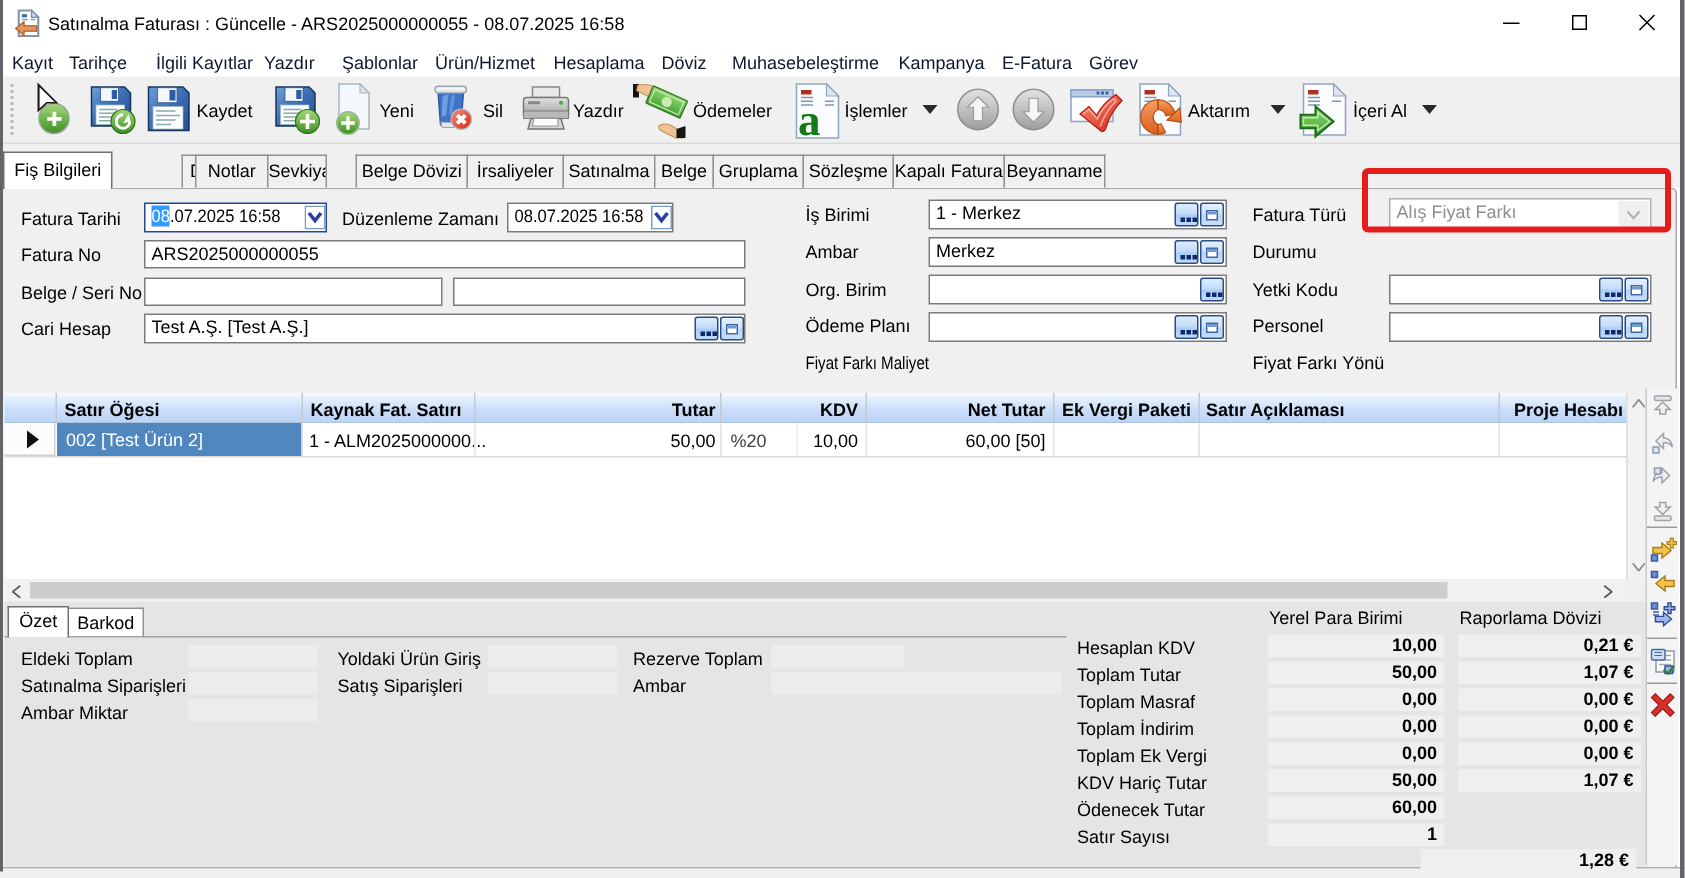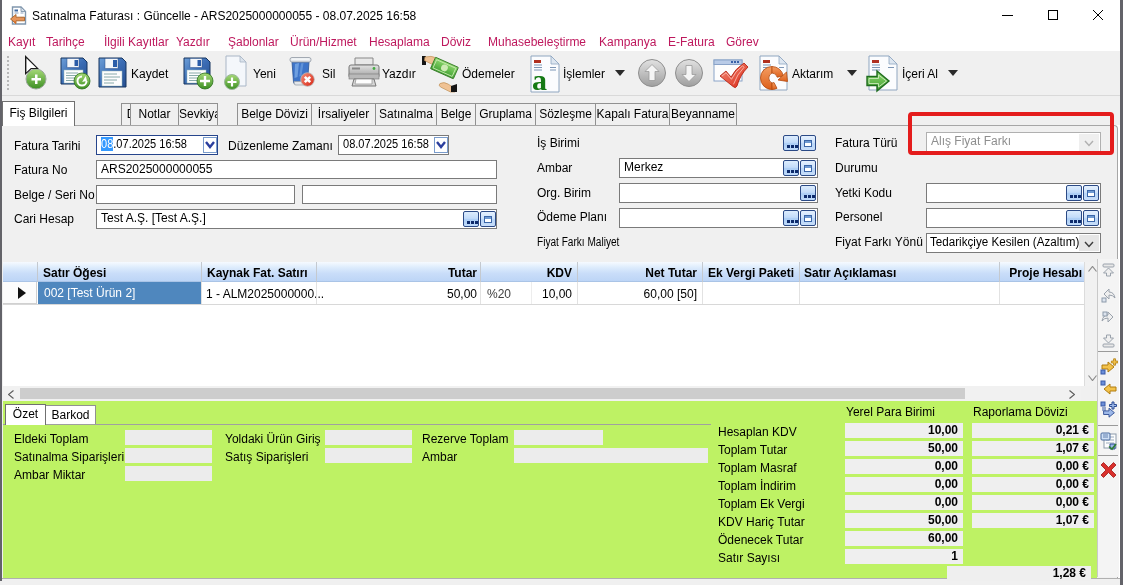--- a/index.html
+++ b/index.html
@@ -5,21 +5,21 @@
 * { margin:0; padding:0; box-sizing:border-box; }
 html,body { width:1123px; height:585px; background:#f0f0f0; font-family:"Liberation Sans",sans-serif; overflow:hidden; }
 #win { position:absolute; left:0; top:0; width:1123px; height:579px; background:#fff; border-top:1px solid #fff; border-bottom:1px solid #b0b0b0; }
 #bleft { position:absolute; left:0; top:-1px; width:2px; height:581px; background:#636369; z-index:60; }
 #bright { position:absolute; left:1120px; top:-1px; width:3px; height:586px; background:#636369; z-index:60; }
 .abs { position:absolute; }
 .lbl { position:absolute; font-size:12px; color:#000; white-space:nowrap; line-height:14px; }
 .inp { position:absolute; background:#fff; border:1px solid #7a7a7a; font-size:12px; color:#000; line-height:17px; padding-left:4px; white-space:nowrap; overflow:hidden; }
 .gbox { position:absolute; background:#ececec; }
 .vbox { position:absolute; background:#efefef; font-size:12px; font-weight:bold; text-align:right; padding-right:5px; line-height:15px; }
-.menuitem { position:absolute; top:4px; font-size:12px; color:#be185d; white-space:nowrap; }
+.menuitem { position:absolute; top:4px; font-size:12px; color:#0f172a; white-space:nowrap; }
 .tbtext { position:absolute; font-size:12px; color:#000; top:16px; white-space:nowrap; }
 .dd { position:absolute; width:0; height:0; border-left:5px solid transparent; border-right:5px solid transparent; border-top:6px solid #2a2a2a; top:19px; }
 .tab { position:absolute; top:7px; height:22px; background:#f0f0f0; border:1px solid #919191; border-bottom:none; font-size:12px; text-align:center; line-height:21px; white-space:nowrap; overflow:hidden; }
 .combo-chev { position:absolute; top:1px; right:1px; width:20px; bottom:1px; background:#e6e6e6; }
 .btn3 { position:absolute; width:16px; height:16px; border:1px solid #2b4a86; border-radius:2px; background:linear-gradient(#dcecfd,#c3dcfa 45%,#abcdf5 55%,#bfdaf9); }
 .btn3 i { position:absolute; left:3px; top:9px; width:2.5px; height:2.5px; background:#0d2a6b; box-shadow:4px 0 #0d2a6b, 8px 0 #0d2a6b; }
 .btnw { position:absolute; width:16px; height:16px; border:1px solid #2b4a86; border-radius:2px; background:linear-gradient(#e4f0fe,#cfe3fb 45%,#b8d5f7 55%,#c8def9); }
 .btnw i { position:absolute; left:3px; top:4px; width:8px; height:7px; background:#fff; border:1px solid #3b66a8; overflow:hidden; }
 .btnw i:before { content:""; position:absolute; left:0; top:0; width:100%; height:2px; background:#6f9ad2; }
 </style>
@@ -280,20 +280,21 @@
     </div>
 <div class="btnw" style="left:480px;top:210px;">
       <i></i>
     </div>
 
 <div class="lbl" style="left:537px;top:135px;">İş Birimi</div>
 <div class="lbl" style="left:537px;top:160px;">Ambar</div>
 <div class="lbl" style="left:537px;top:185px;">Org. Birim</div>
 <div class="lbl" style="left:537px;top:209px;">Ödeme Planı</div>
 <div class="lbl" style="left:537px;top:234px;transform:scaleX(0.84);transform-origin:0 0;">Fiyat Farkı Maliyet</div>
+<div class="inp" style="left:619px;top:132px;width:199px;height:20px;">1 - Merkez</div>
 <div class="btn3" style="left:783px;top:134px;">
       <i></i>
     </div>
 <div class="btnw" style="left:800px;top:134px;">
       <i></i>
     </div>
 <div class="inp" style="left:619px;top:157px;width:199px;height:20px;">Merkez</div>
 <div class="btn3" style="left:783px;top:159px;">
       <i></i>
     </div>
@@ -329,25 +330,20 @@
 <div class="btnw" style="left:1083px;top:184px;">
       <i></i>
     </div>
 <div class="inp" style="left:926px;top:207px;width:175px;height:20px;"></div>
 <div class="btn3" style="left:1066px;top:209px;">
       <i></i>
     </div>
 <div class="btnw" style="left:1083px;top:209px;">
       <i></i>
     </div>
-<div class="inp" style="left:926px;top:232px;width:175px;height:20px;padding-left:3px;"><span style="display:inline-block;transform:scaleX(0.97);transform-origin:0 0;">Tedarikçiye Kesilen (Azaltım)</span>
-  <span class="combo-chev"><svg width="20" height="18" viewBox="0 0 20 18">
-          <path d="M6 7 l4 4.5 l4 -4.5" fill="none" stroke="#3c3c3c" stroke-width="1.4"></path>
-        </svg></span>
-</div>
 
 <div class="abs" style="left:908px;top:111px;width:206px;height:43px;border:4px solid #e41c1c;border-radius:4px;z-index:10;"></div>
 
 <div class="abs" id="gridhead" style="left:3px;top:261px;width:1081px;height:20px;background:linear-gradient(#f6faff 0%,#dcebfc 30%,#c9ddf9 60%,#bdd5f6 100%);border-bottom:1px solid #aac4e6;">
   <div class="abs" style="left:34px;top:0;width:1px;height:20px;background:#c4c9cf;"></div>
   <div class="abs" style="left:198px;top:0;width:1px;height:20px;background:#c4c9cf;"></div>
   <div class="abs" style="left:313px;top:0;width:1px;height:20px;background:#c4c9cf;"></div>
   <div class="abs" style="left:477px;top:0;width:1px;height:20px;background:#c4c9cf;"></div>
   <div class="abs" style="left:574px;top:0;width:1px;height:20px;background:#c4c9cf;"></div>
   <div class="abs" style="left:699px;top:0;width:1px;height:20px;background:#c4c9cf;"></div>
@@ -395,21 +391,21 @@
 <div class="abs" style="left:3px;top:385px;width:1078px;height:15px;background:#f1f1f1;">
   <svg class="abs" style="left:5px;top:4px" width="6" height="9" viewBox="0 0 6 9">
         <path d="M5.5 0.5 L0.5 4.5 L5.5 8.5" fill="none" stroke="#5b5b5b" stroke-width="1.2"></path>
       </svg>
   <svg class="abs" style="left:1066px;top:4px" width="6" height="9" viewBox="0 0 6 9">
         <path d="M0.5 0.5 L5.5 4.5 L0.5 8.5" fill="none" stroke="#5b5b5b" stroke-width="1.2"></path>
       </svg>
   <div class="abs" style="left:17px;top:2px;width:945px;height:11px;background:#cdcdcd;"></div>
 </div>
 
-<div class="abs" id="bottom" style="left:3px;top:400px;width:1094px;height:177px;background:#bef264;">
+<div class="abs" id="bottom" style="left:3px;top:400px;width:1094px;height:177px;background:#e5e5e5;">
   <div class="tab" style="left:2px;width:41px;top:3px;height:21px;background:#fff;border-color:#707070;z-index:2;line-height:19px;">Özet</div>
   <div class="tab" style="left:42px;width:51px;top:4px;height:20px;background:#fff;line-height:19px;">Barkod</div>
   <div class="abs" style="left:0px;top:23px;width:708px;height:1px;background:#a0a0a0;"></div>
 
   <div class="lbl" style="left:11px;top:31px;">Eldeki Toplam</div>
   <div class="lbl" style="left:11px;top:49px;">Satınalma Siparişleri</div>
   <div class="lbl" style="left:11px;top:67px;">Ambar Miktar</div>
   <div class="gbox" style="left:122px;top:29px;width:87px;height:15px;"></div>
   <div class="gbox" style="left:122px;top:47px;width:87px;height:15px;"></div>
   <div class="gbox" style="left:122px;top:65px;width:87px;height:15px;"></div>

